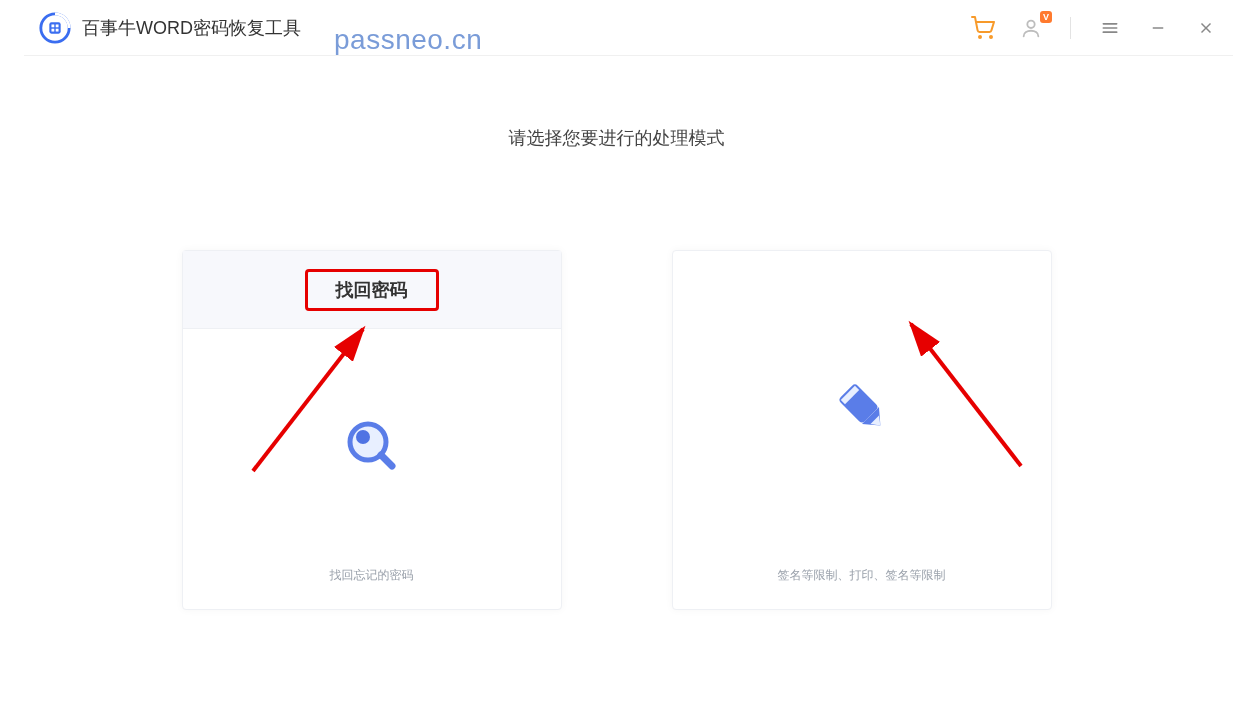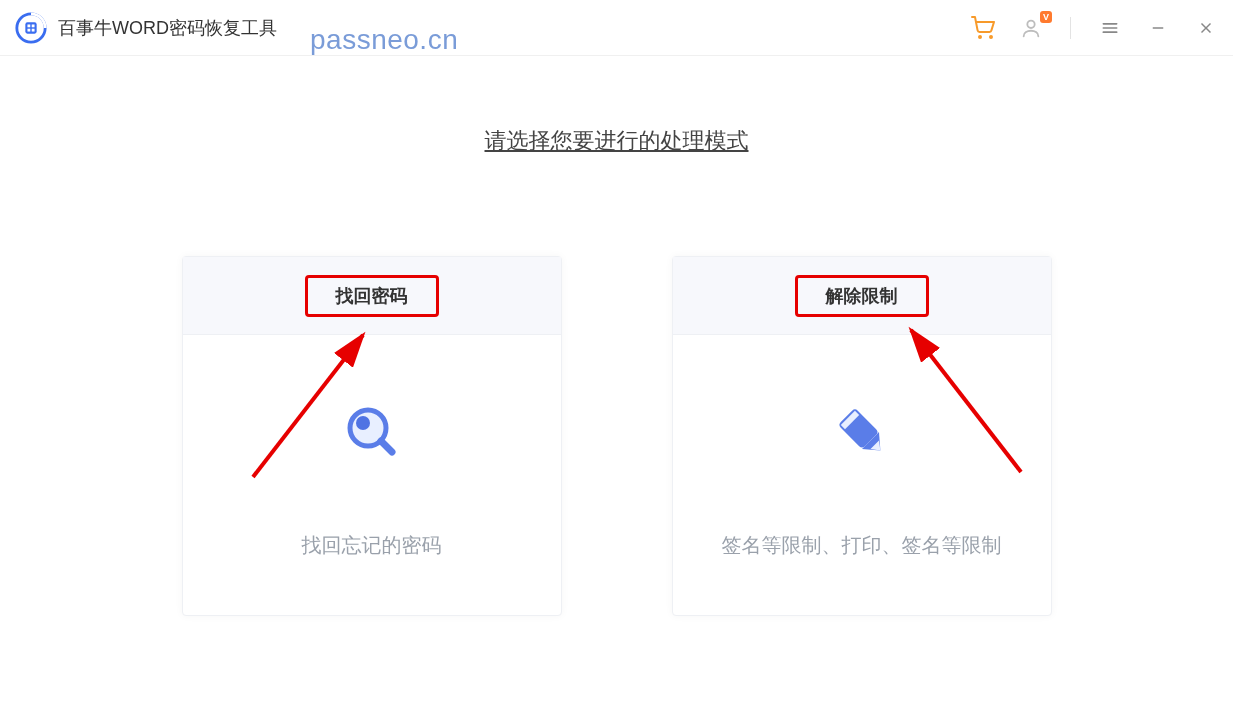--- a/index.html
+++ b/index.html
@@ -1,35 +1,36 @@
 <!DOCTYPE html>
 <html><head>
 <meta charset="utf-8">
 <style>
   * { box-sizing: border-box; margin: 0; padding: 0; }
   html, body { width: 1233px; height: 721px; font-family: "Microsoft YaHei", "PingFang SC", sans-serif; background: #ffffff; color: #333; }
   .titlebar {
     display: flex; align-items: center; height: 56px; padding: 0 14px;
     border-bottom: 1px solid #f0f0f0;
     position: relative;
+    margin-left: 24px;
   }
   .logo-wrap { display: flex; align-items: center; gap: 10px; }
   .logo-icon { width: 34px; height: 34px; }
   .app-title { font-size: 18px; color: #333; font-weight: 500; }
   .watermark {
     position: absolute; left: 310px; top: 24px;
     font-size: 28px; color: #7a9cd8; letter-spacing: .5px;
   }
   .titlebar-right { margin-left: auto; display: flex; align-items: center; gap: 22px; }
   .icon-btn { display: inline-flex; align-items: center; justify-content: center; width: 26px; height: 26px; cursor: pointer; color: #f79a2a; }
   .sep { width: 1px; height: 22px; background: #e3e3e3; margin: 0 4px; }
   .win-ctrl { color: #777; cursor: pointer; }
 
   .main { display: flex; flex-direction: column; align-items: center; padding-top: 70px; }
-  .heading { font-size: 22px; color: #444; font-weight: 500; text-decoration: underline; }
+  .heading { font-size: 18px; color: #444; font-weight: 500; }
   .cards { display: flex; gap: 110px; margin-top: 100px; }
   .card {
     width: 380px; height: 360px;
     border: 1px solid #eef0f4;
     border-radius: 4px;
     box-shadow: 0 0 8px rgba(0,0,0,0.04);
     display: flex; flex-direction: column; align-items: center;
     cursor: pointer;
     background: #fff;
     position: relative;
@@ -39,21 +40,21 @@
     background: #f7f8fc;
     display: flex; align-items: center; justify-content: center;
     border-bottom: 1px solid #eef0f4;
   }
   .card-title {
     font-size: 18px; font-weight: 700; color: #333;
     padding: 6px 28px;
   }
   .highlight-box { border: 3px solid #e60000; border-radius: 4px; }
   .card-icon-slot { flex: 1; display: flex; align-items: center; justify-content: center; width: 100%; }
-  .card-desc { font-size: 20px; color: #9aa1ab; margin-bottom: 56px; }
+  .card-desc { font-size: 12px; color: #9aa1ab; margin-bottom: 25px; }
 
   
   .arrow { position: absolute; pointer-events: none; }
 
 </style>
 </head>
 <body>
 
 <div class="titlebar">
   <div class="logo-wrap">
@@ -133,23 +134,20 @@
         <defs>
             <marker id="ah1" markerWidth="10" markerHeight="10" refX="8" refY="3" orient="auto">
               <path d="M0,0 L0,6 L9,3 z" fill="#e60000"></path>
             </marker>
           </defs>
         <line x1="10" y1="160" x2="120" y2="18" stroke="#e60000" stroke-width="4" marker-end="url(#ah1)"></line>
       </svg>
     </div>
 
     <div class="card">
-      <div class="card-header">
-        <span class="card-title highlight-box">解除限制</span>
-      </div>
       <div class="card-icon-slot">
         <span>
           <svg width="60" height="60" viewBox="0 0 60 60">
             <g transform="rotate(-45 30 30)">
               <rect x="18" y="8" width="24" height="34" rx="4" fill="#5a7de8"></rect>
               <rect x="20" y="10" width="20" height="6" fill="#e8efff"></rect>
               <polygon points="18,42 42,42 30,56" fill="#5a7de8"></polygon>
               <polygon points="24,48 36,48 30,56" fill="#e8efff"></polygon>
             </g>
           </svg>

